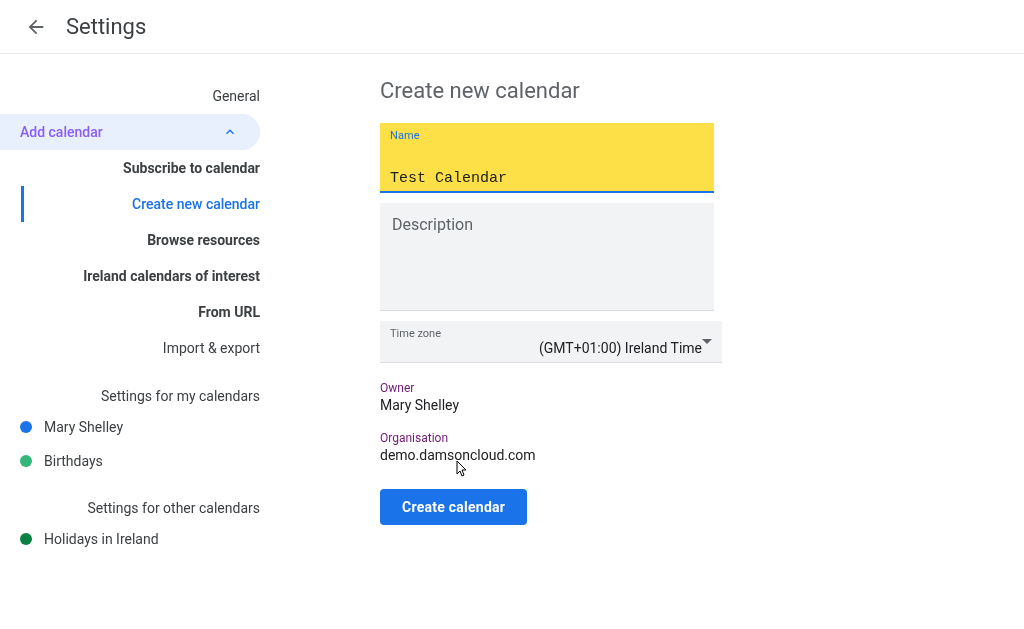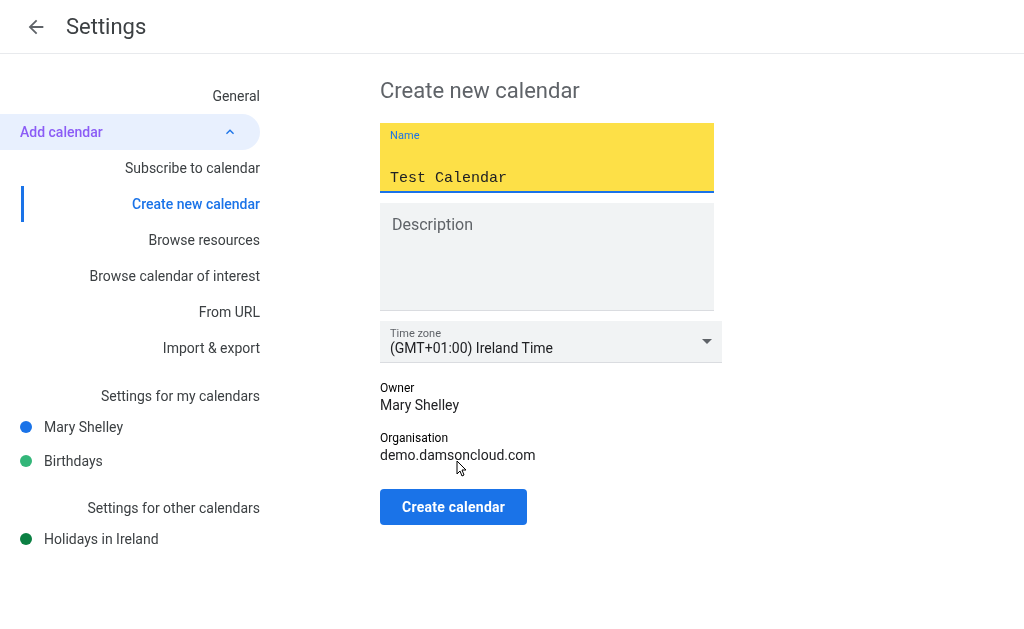--- a/index.html
+++ b/index.html
@@ -71,20 +71,21 @@
     }
     .sidebar-subitems {
       border-left: 2px solid transparent;
       margin-left: 2px;
     }
     .sidebar-subitem {
       padding: 10px 0 10px 18px;
       font-size: 14px;
       color: #3c4043;
       cursor: pointer;
+      font-weight: bold;
     }
     .sidebar-subitem.active {
       color: #1a73e8;
       font-weight: 500;
       border-left: 3px solid #1a73e8;
       margin-left: -3px;
       padding-left: 21px;
     }
     .section-label {
       font-size: 14px;
@@ -165,34 +166,35 @@
     .form-select-content {
       flex: 1;
     }
     .form-select-label {
       font-size: 11px;
       color: #5f6368;
     }
     .form-select-value {
       font-size: 14px;
       color: #202124;
+      text-align: right;
     }
     .dropdown-arrow {
       width: 0;
       height: 0;
       border-left: 5px solid transparent;
       border-right: 5px solid transparent;
       border-top: 5px solid #5f6368;
     }
     .info-block {
       margin-top: 18px;
     }
     .info-label {
       font-size: 12px;
-      color: #000000;
+      color: #701a75;
     }
     .info-value {
       font-size: 14px;
       color: #202124;
       margin-top: 2px;
     }
     .create-button {
       background: #1a73e8;
       color: #fff;
       border: none;
@@ -234,21 +236,21 @@
         <svg width="16" height="16" viewBox="0 0 24 24" fill="#1a73e8">
           <path d="M7.41 15.41L12 10.83l4.59 4.58L18 14l-6-6-6 6z"></path>
         </svg>
       </span>
     </div>
 
     <div class="sidebar-subitems">
       <div class="sidebar-subitem">Subscribe to calendar</div>
       <div class="sidebar-subitem active">Create new calendar</div>
       <div class="sidebar-subitem">Browse resources</div>
-      <div class="sidebar-subitem">Browse calendar of interest</div>
+      <div class="sidebar-subitem">Ireland calendars of interest</div>
       <div class="sidebar-subitem">From URL</div>
     </div>
 
     <div class="sidebar-item">Import &amp; export</div>
 
     <div class="section-label">Settings for my calendars</div>
     <div class="calendar-item">
       <span class="calendar-dot" style="background:#1a73e8"></span>
       <span>Mary Shelley</span>
     </div>

